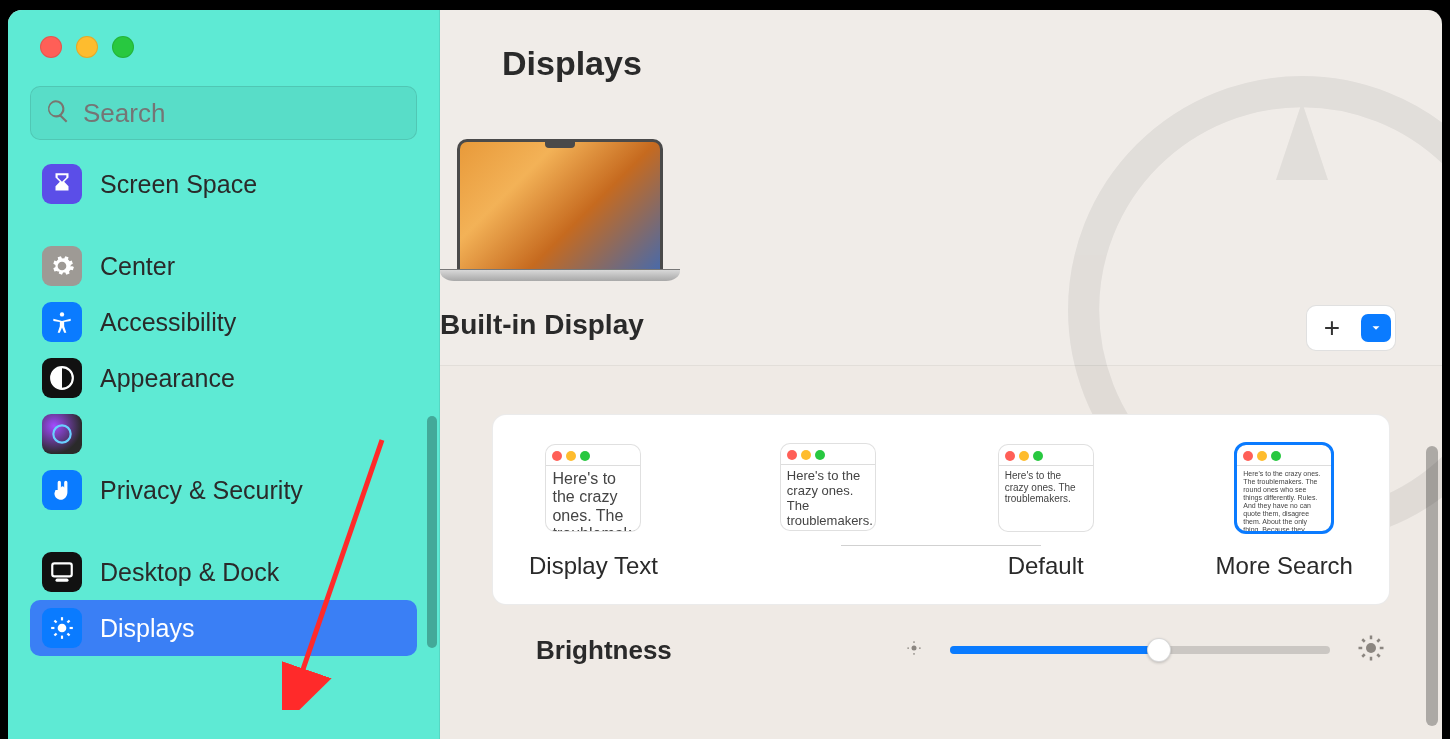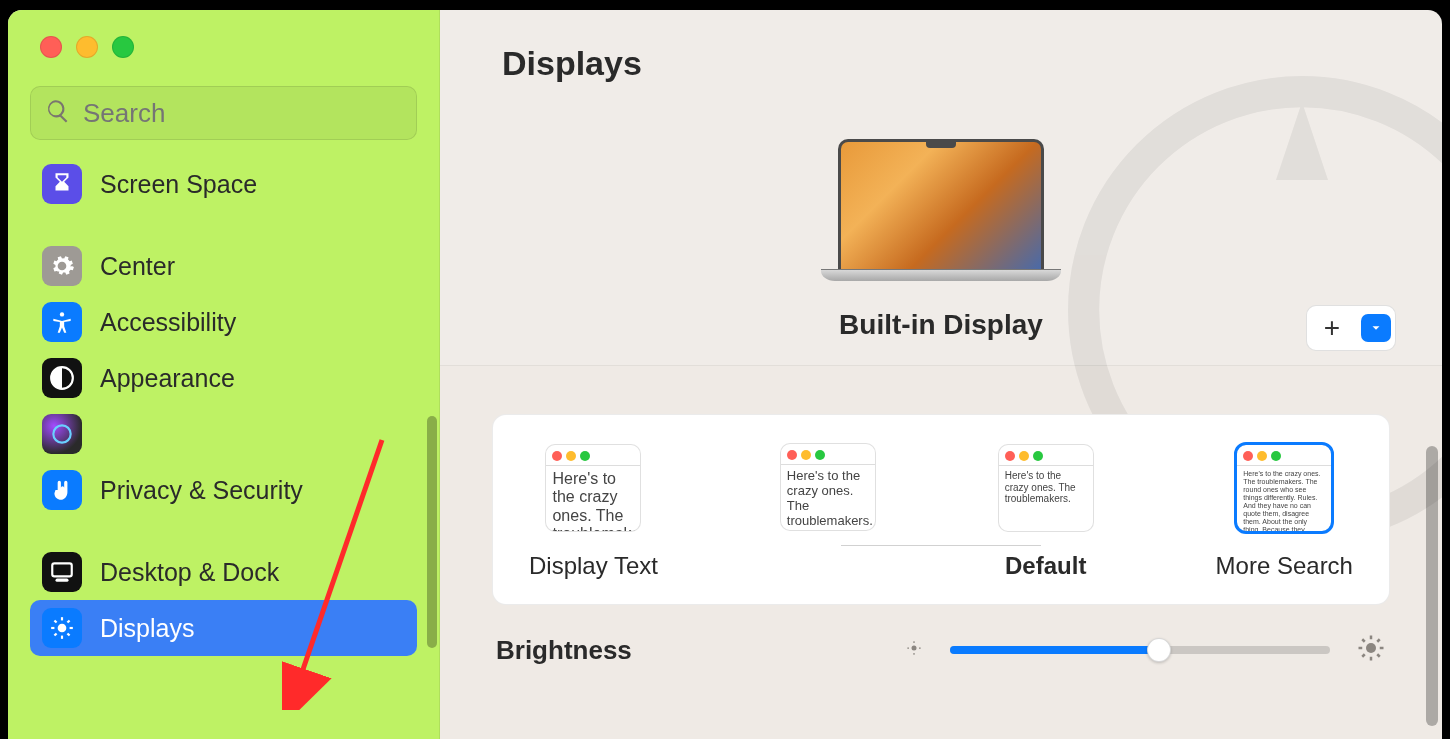--- a/index.html
+++ b/index.html
@@ -16,21 +16,21 @@
       left: 8px; top: 10px; right: 8px; bottom: 0;
       background: #f0ece8;
       border-radius: 14px 14px 0 0;
       display: flex;
       overflow: hidden;
       box-shadow: 0 0 0 1px rgba(0,0,0,.15);
     }
     
     .sidebar {
       width: 432px;
-      background: #bef264;
+      background: #5eead4;
       border-right: 1px solid rgba(0,0,0,.08);
       display: flex;
       flex-direction: column;
       position: relative;
     }
     .traffic {
       display: flex; gap: 14px;
       padding: 26px 0 0 32px;
     }
     .tl { width: 22px; height: 22px; border-radius: 50%; }
@@ -93,21 +93,21 @@
     .main { flex:1; display:flex; flex-direction:column; position:relative; }
     .main-bg-watermark {
       position:absolute; right:-120px; top:40px; width:520px; height:520px;
       opacity:.06; pointer-events:none;
     }
     .main-title {
       font-size: 34px; font-weight:700; color:#2a2a2a;
       padding: 34px 0 0 62px;
     }
     .display-hero {
-      display:flex; flex-direction:column; align-items:center;
+      display:flex; flex-direction:column; 
       padding: 56px 0 24px 0;
       position:relative;
     }
     .laptop { width:240px; position:relative; }
     .laptop-screen {
       width: 206px; height:130px; margin:0 auto;
       border: 3px solid #4a4a4a; border-bottom:none;
       border-radius: 10px 10px 0 0;
       background: linear-gradient(135deg,#e89a3a 0%, #f3b257 30%, #c66a1f 60%, #4a6aa8 100%);
       position:relative; overflow:hidden;
@@ -138,21 +138,21 @@
 
     .panel-lower { background:#efeae5; flex:1; padding: 48px 52px 0 52px; border-top:1px solid rgba(0,0,0,.05);}
     .card {
       background:#fff; border:1px solid rgba(0,0,0,.08);
       border-radius:14px; padding: 28px 36px 24px 36px;
       display:flex; justify-content:space-between; align-items:flex-end;
       position:relative;
     }
     .res-col { display:flex; flex-direction:column; align-items:center; gap:20px; }
     .res-label { font-size:24px; color:#2a2a2a; }
-    .res-label.bold { font-weight:700; }
+    .res-label.bold { font-weight:400; }
     .res-preview {
       width:96px; height:88px; background:#fff;
       border:1px solid rgba(0,0,0,.12); border-radius:10px;
       overflow:hidden; display:flex; flex-direction:column;
     }
     .res-preview.selected { outline:3px solid #0a7bff; outline-offset:-1px; }
     .rp-traffic { display:flex; gap:4px; padding:6px 6px 4px 6px;}
     .rp-traffic span{ width:10px;height:10px;border-radius:50%;}
     .rp-r{background:#ff5f57}.rp-y{background:#febc2e}.rp-g{background:#28c840}
     .rp-body { border-top:1px solid #ddd; flex:1; padding:4px 6px; color:#444; overflow:hidden; line-height:1.15;}
@@ -162,21 +162,21 @@
     .sz4 .rp-body{font-size:7px}
     .res-conn {
       position:absolute; left:50%; transform:translateX(-50%);
       bottom:58px; width:200px; height:1px; background:rgba(0,0,0,.18);
     }
 
     .brightness-row {
       margin-top:28px; display:flex; align-items:center; justify-content:space-between;
       padding: 0 4px;
     }
-    .brightness-label { font-size:26px; font-weight:600; color:#2a2a2a;}
+    .brightness-label { font-size:26px; font-weight:600; color:#2a2a2a;margin-left:40px;}
     .slider-wrap { display:flex; align-items:center; gap:26px; }
     .sun-sm svg, .sun-lg svg { fill:#8b8680; }
     .sun-sm svg{width:20px;height:20px}.sun-lg svg{width:30px;height:30px}
     .slider {
       width:380px; height:8px; background:rgba(0,0,0,.15); border-radius:4px; position:relative;
     }
     .slider-fill{ position:absolute; left:0; top:0; bottom:0; width:55%; background:#0a7bff; border-radius:4px;}
     .slider-thumb{ position:absolute; left:55%; top:50%; transform:translate(-50%,-50%);
       width:24px;height:24px;border-radius:50%;background:#fff;border:1px solid rgba(0,0,0,.15);
       box-shadow:0 1px 3px rgba(0,0,0,.2);}

